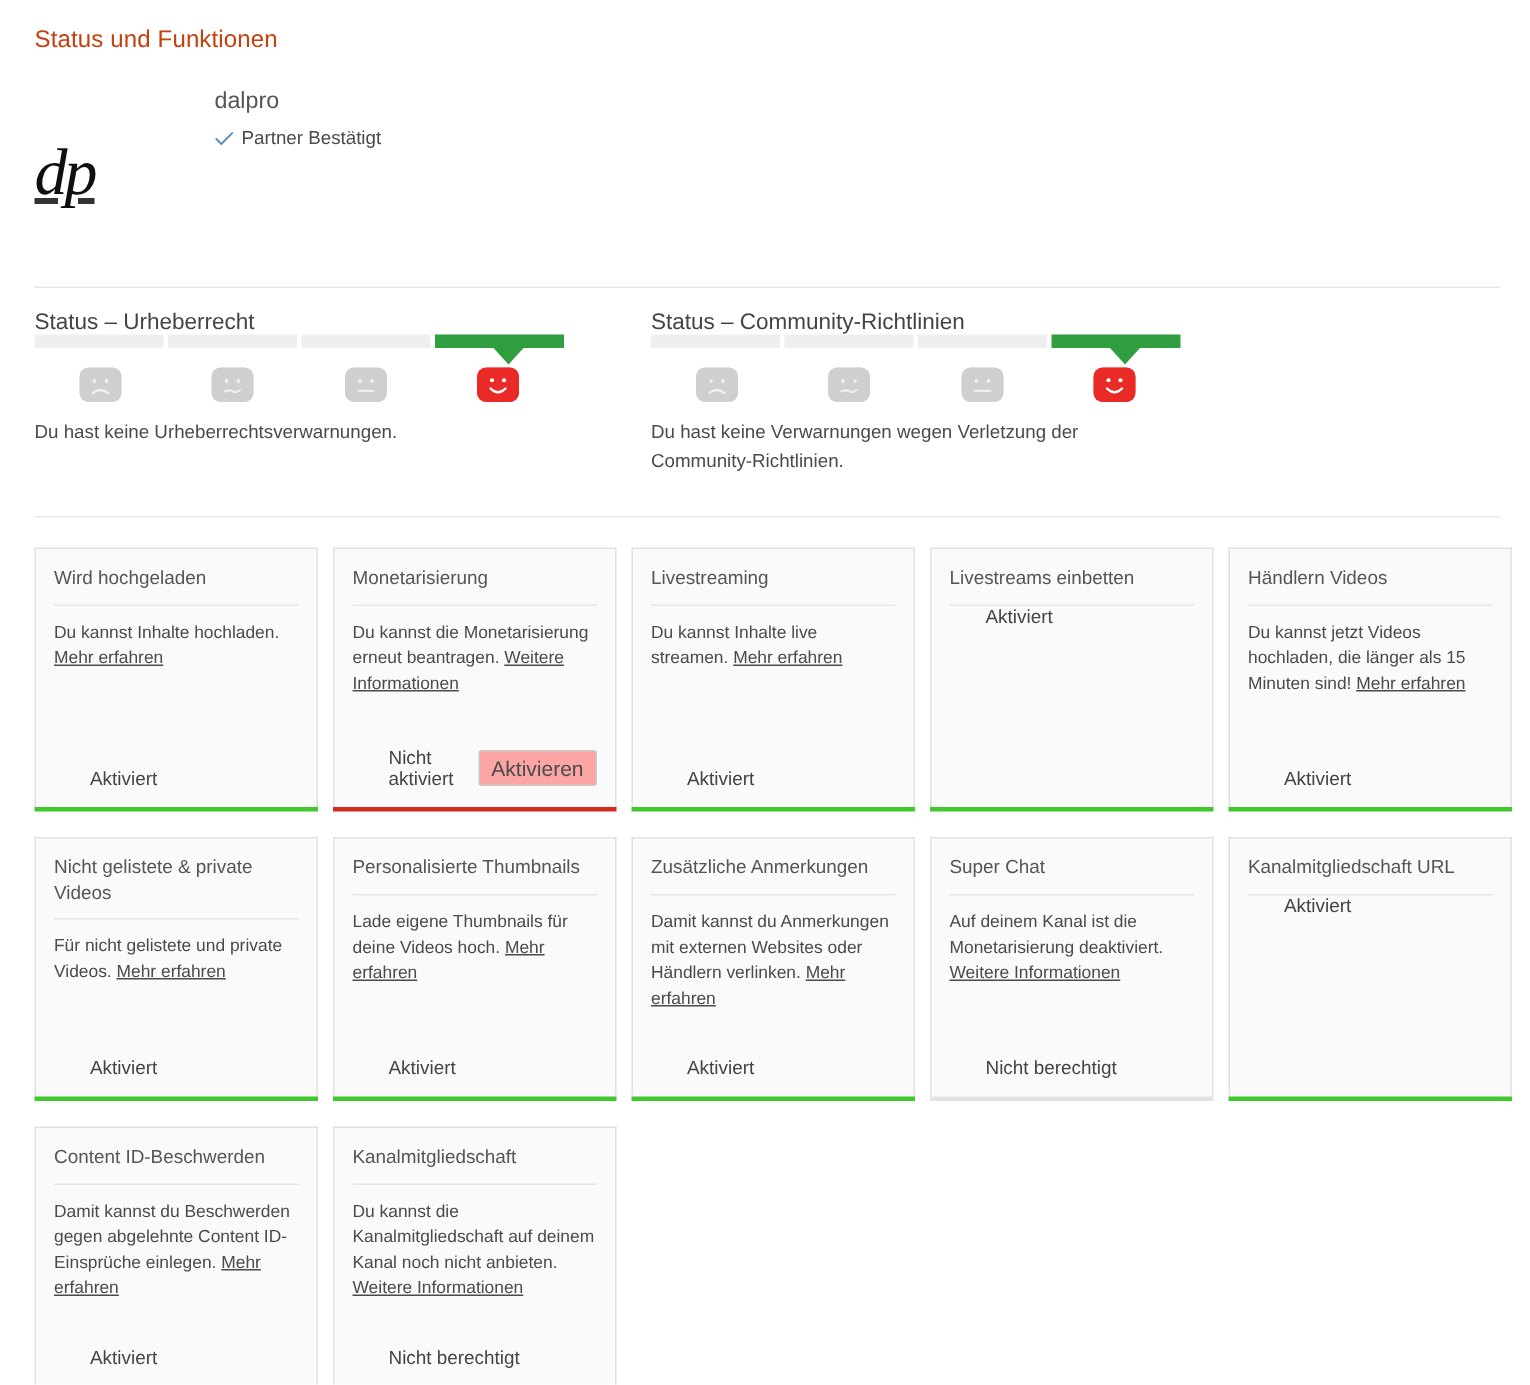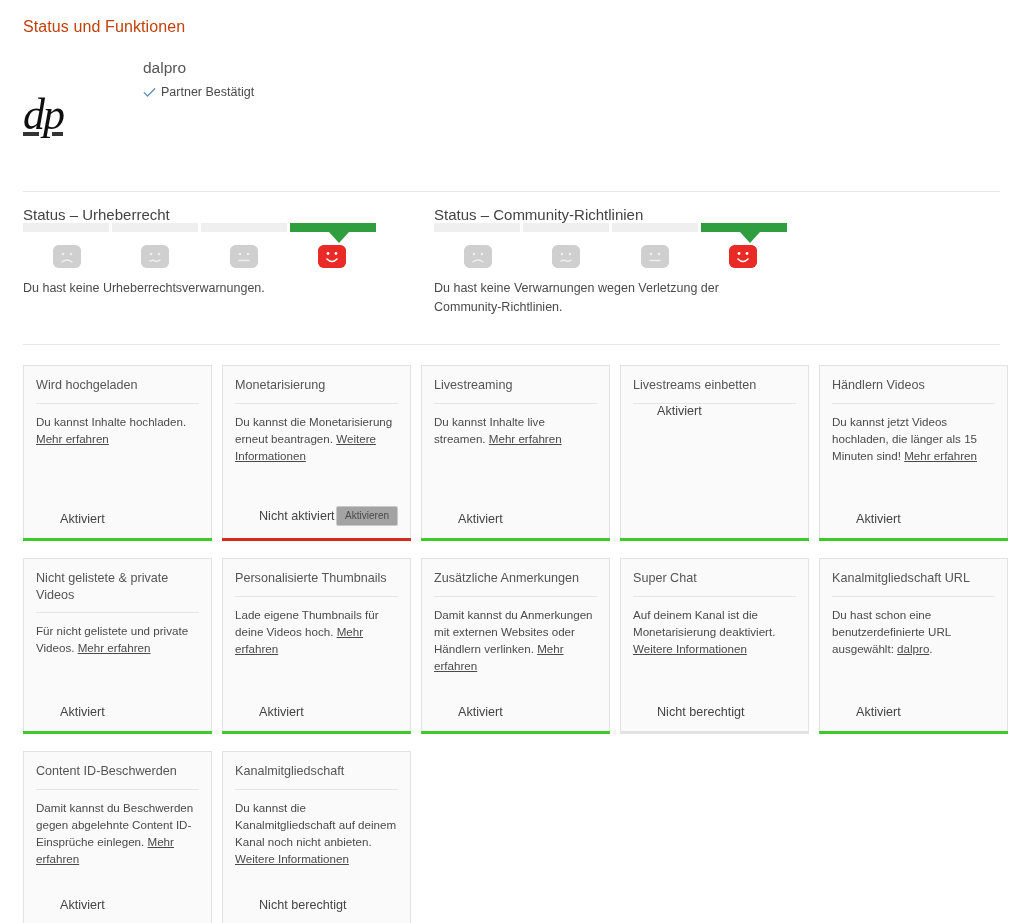--- a/index.html
+++ b/index.html
@@ -194,23 +194,23 @@
     justify-content: space-between;
     padding-bottom: 12px;
     margin-left: 24px;
   }
   .card-status {
     font-size: 12.6px;
     color: #444444;
   }
   .activate-btn {
     font-family: "Liberation Sans", sans-serif;
-    font-size: 10px;
+    font-size: 14px;
     color: #4a4a4a;
-    background: #a3a3a3;
+    background: #fca5a5;
     border: 1px solid #c9c9c9;
     border-radius: 2px;
     padding: 4px 8px;
     cursor: pointer;
     line-height: 1;
   }
   .card-bar {
     position: absolute;
     left: -1px; right: -1px; bottom: -3px;
     height: 3px;
@@ -410,21 +410,20 @@
       <div class="card h-std">
         <div class="card-title">Super Chat</div>
         <div class="card-body"><span>Auf deinem Kanal ist die Monetarisierung deaktiviert. </span><a href="#">Weitere Informationen</a></div>
         <div class="card-footer">
           <span class="card-status">Nicht berechtigt</span>
         </div>
         <div class="card-bar none"></div>
       </div>
       <div class="card h-std">
         <div class="card-title">Kanalmitgliedschaft URL</div>
-        <div class="card-body"><span>Du hast schon eine benutzerdefinierte URL ausgewählt: </span><a href="#">dalpro</a><span>.</span></div>
         <div class="card-footer">
           <span class="card-status">Aktiviert</span>
         </div>
         <div class="card-bar green"></div>
       </div>
       <div class="card h-std">
         <div class="card-title">Content ID-Beschwerden</div>
         <div class="card-body"><span>Damit kannst du Beschwerden gegen abgelehnte Content ID-Einsprüche einlegen. </span><a href="#">Mehr erfahren</a></div>
         <div class="card-footer">
           <span class="card-status">Aktiviert</span>

